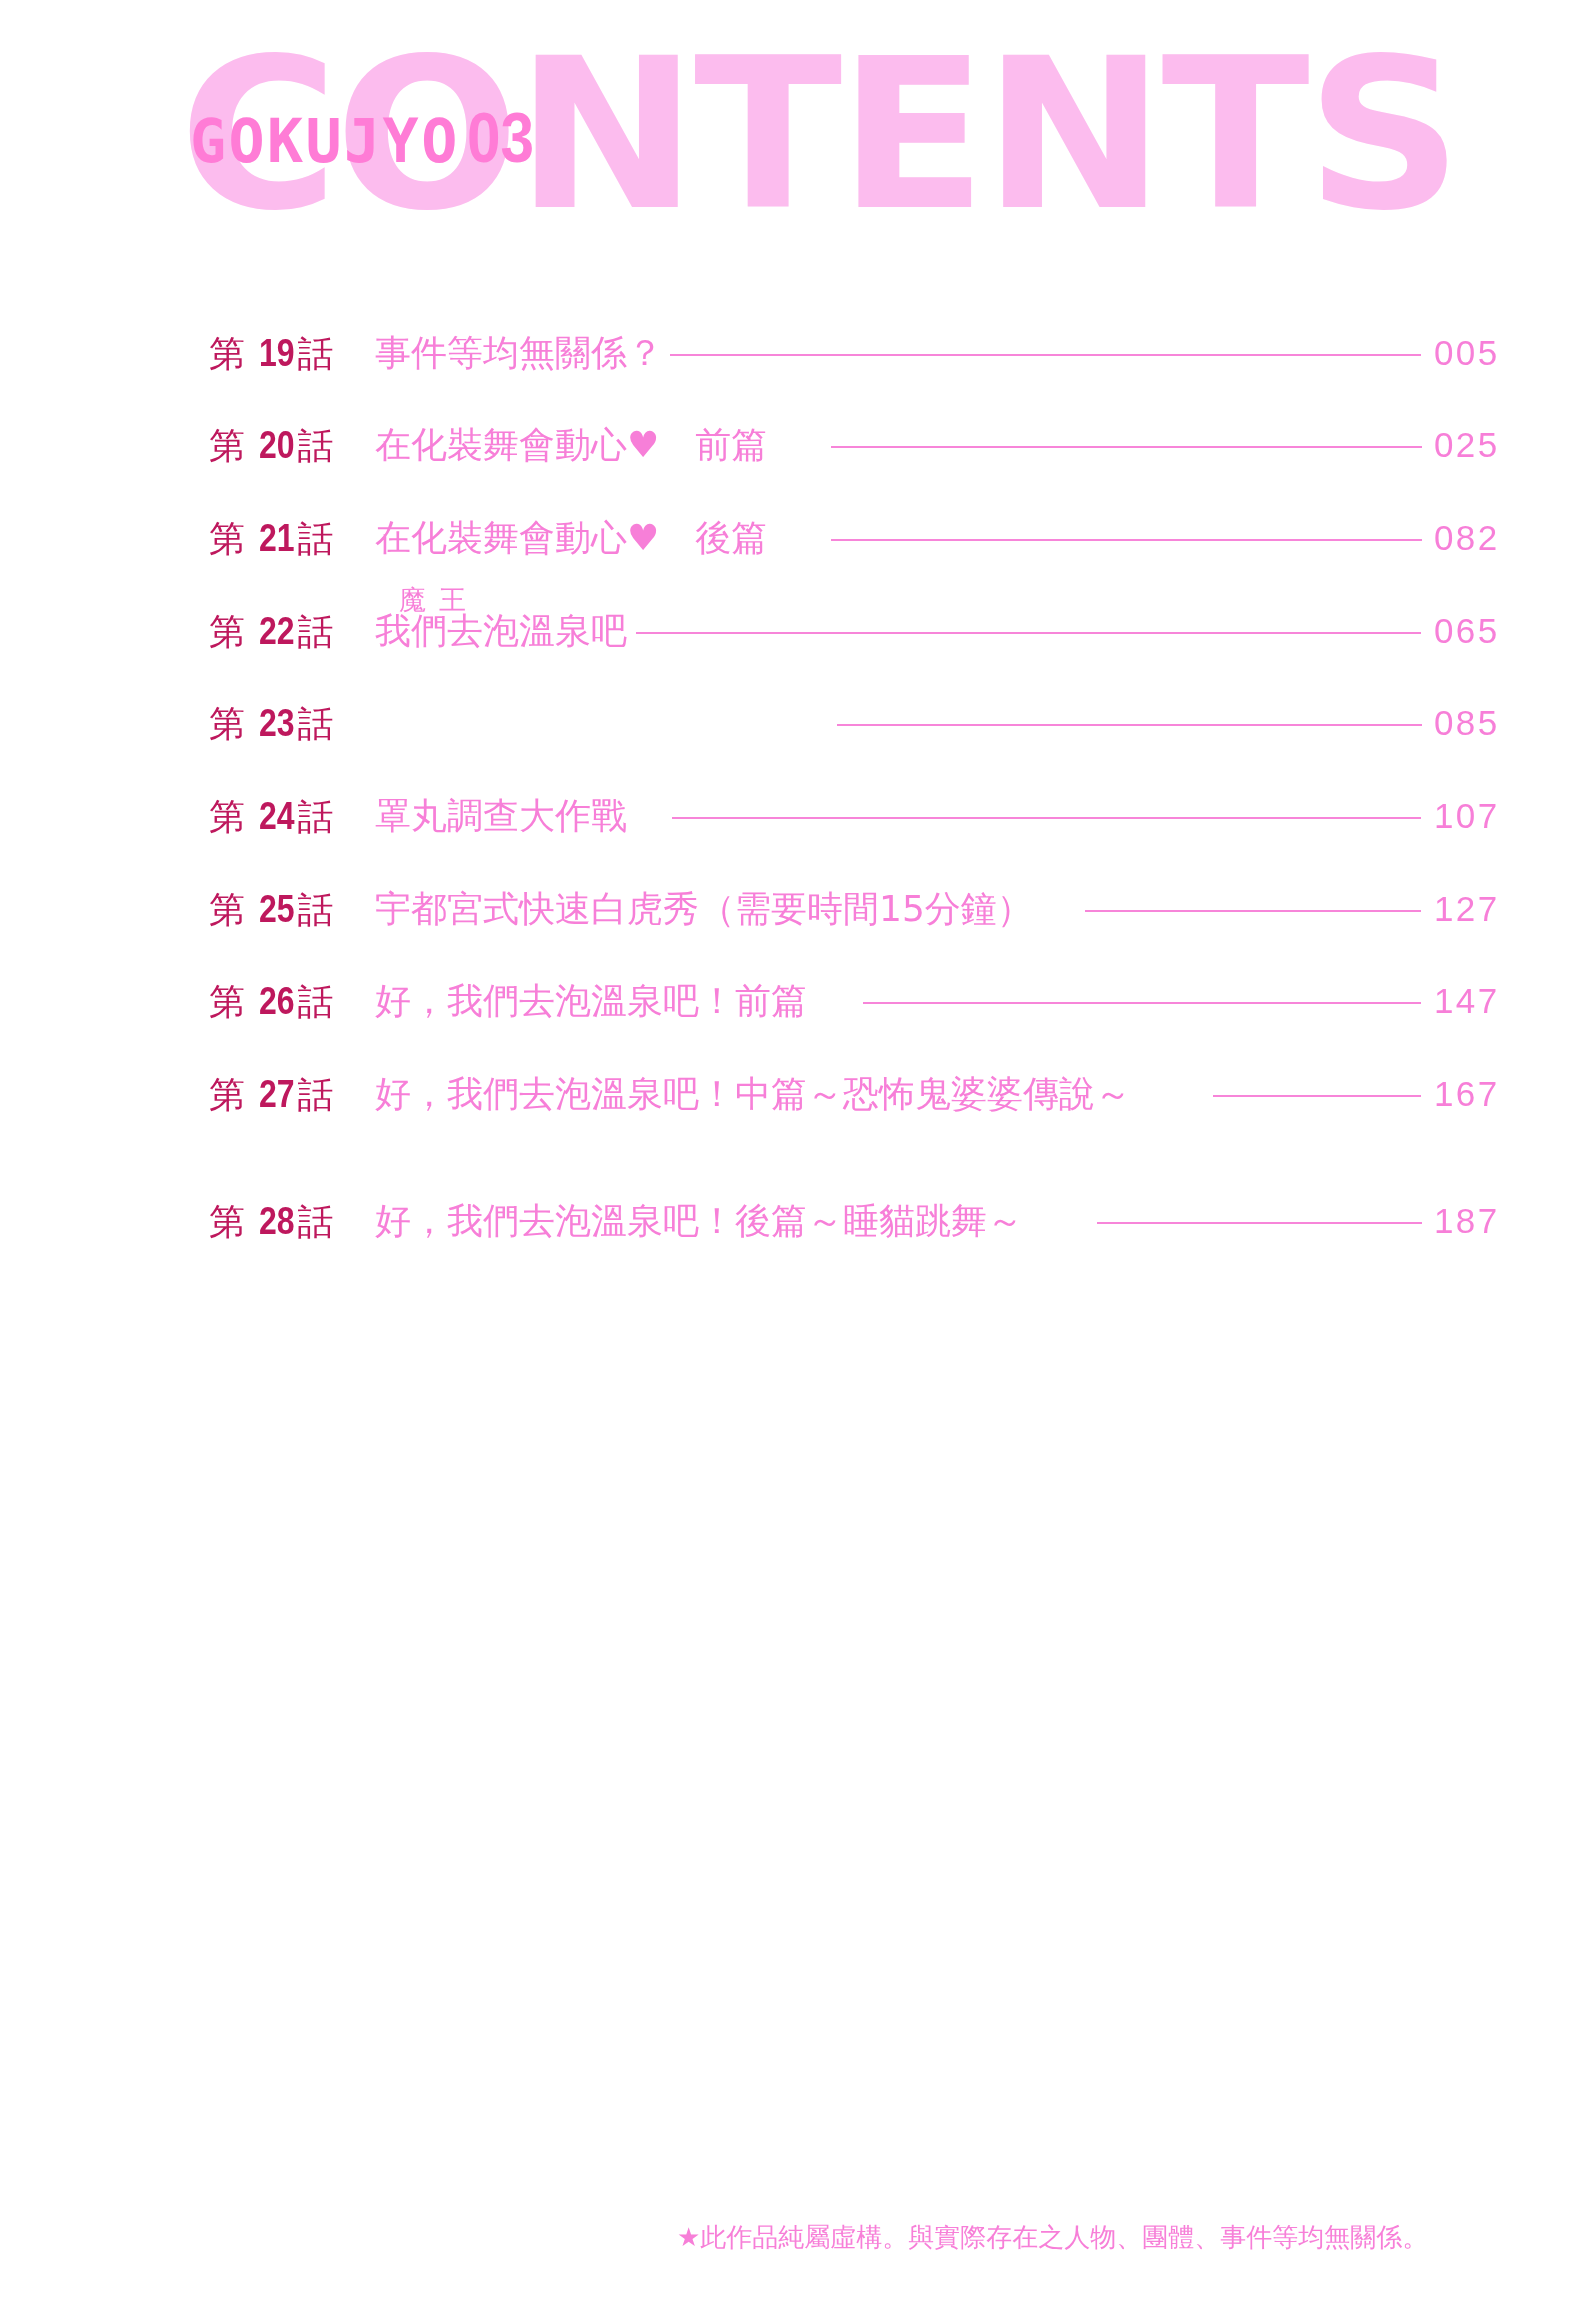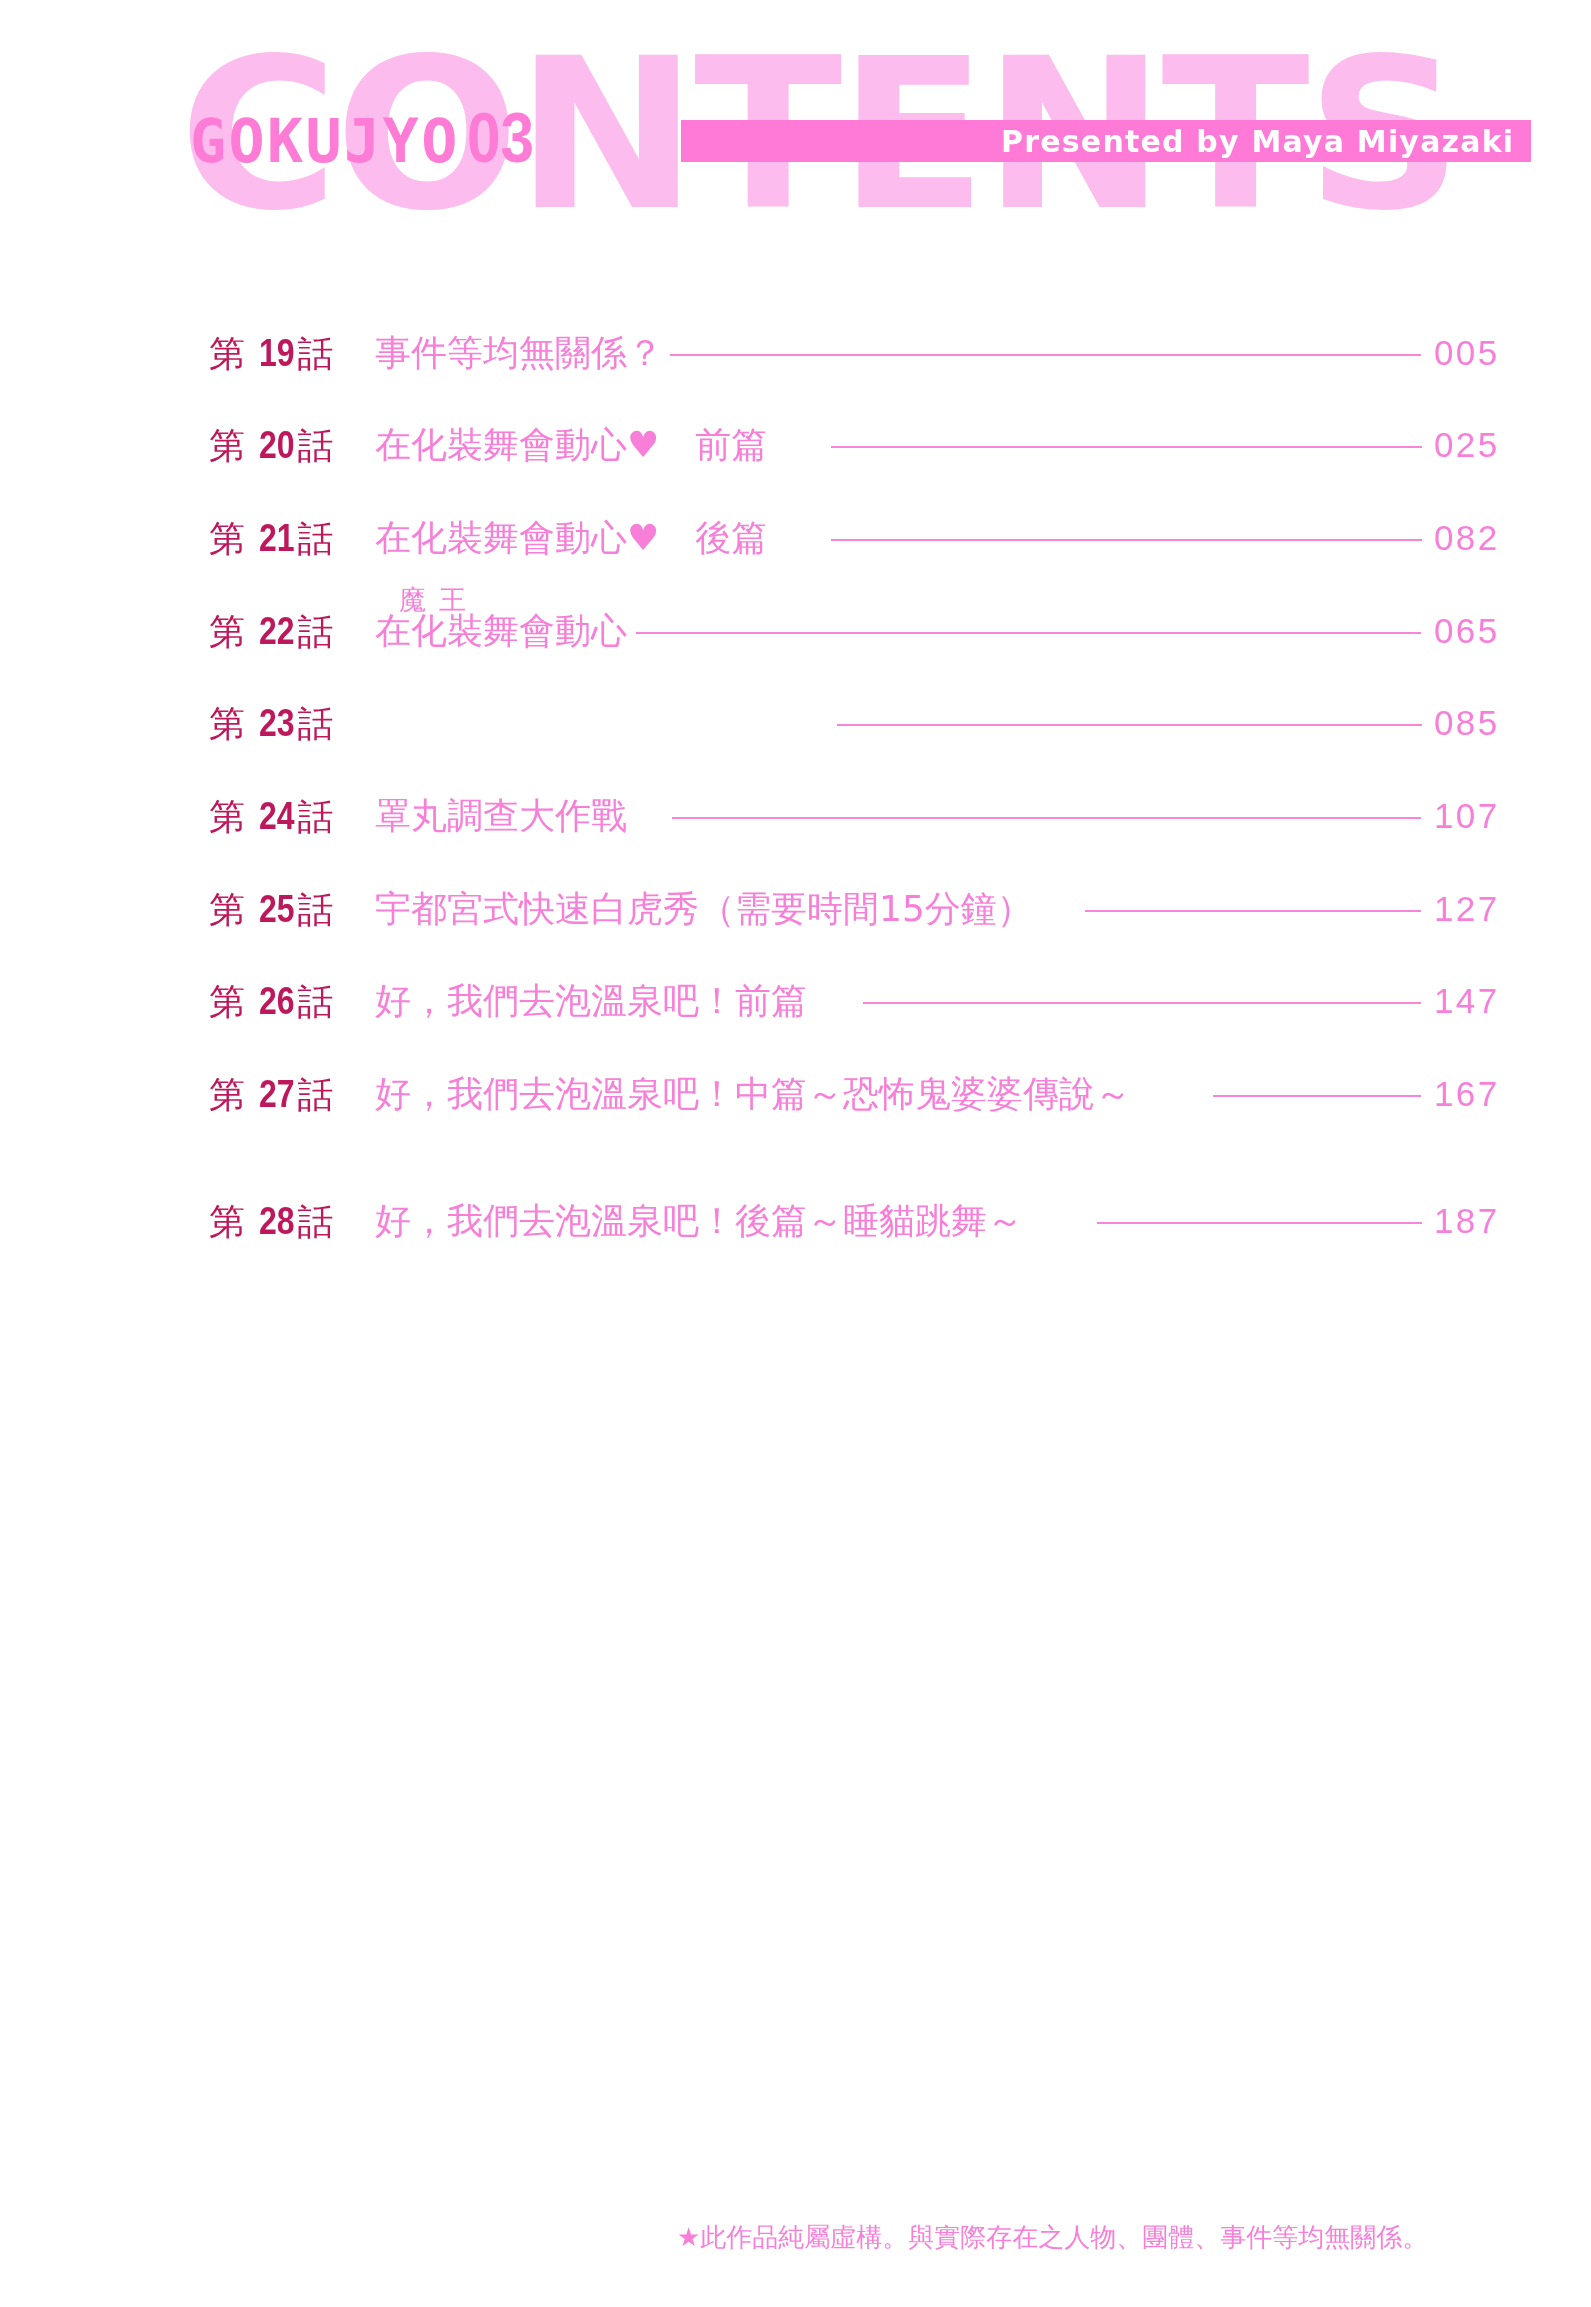--- a/index.html
+++ b/index.html
@@ -38,23 +38,20 @@
             color: #f77fd8; white-space: nowrap; margin-left: 8px; }
 </style>
 </head>
 <body>
 
 <div class="header">
   <div class="bigword">CONTENTS</div>
   <div class="series">
     <span>GOKUJYO</span><span class="num">03</span>
   </div>
-  <div class="band">
-    <span class="presented">Presented by Maya Miyazaki</span>
-  </div>
 </div>
 
 <div class="toc">
 
   <div class="row" style="top:323px">
     <span class="label"><span>第</span> <span class="n">19</span><span>話</span></span>
     <span class="title">事件等均無關係？</span>
     <span class="leader" style="left:461px;width:751px"></span>
     <span class="page">005</span>
   </div>
@@ -69,21 +66,21 @@
   <div class="row" style="top:508px">
     <span class="label"><span>第</span> <span class="n">21</span><span>話</span></span>
     <span class="title">在化裝舞會動心♥　後篇</span>
     <span class="leader" style="left:622px;width:591px"></span>
     <span class="page">082</span>
   </div>
 
   <div class="row" style="top:601px">
     <span class="ruby">魔王</span>
     <span class="label"><span>第</span> <span class="n">22</span><span>話</span></span>
-    <span class="title">在化裝舞會動心</span>
+    <span class="title">我們去泡溫泉吧</span>
     <span class="leader" style="left:427px;width:785px"></span>
     <span class="page">065</span>
   </div>
 
   <div class="row" style="top:693px">
     <span class="label"><span>第</span> <span class="n">23</span><span>話</span></span>
     <span class="leader" style="left:628px;width:585px"></span>
     <span class="page">085</span>
   </div>
 

